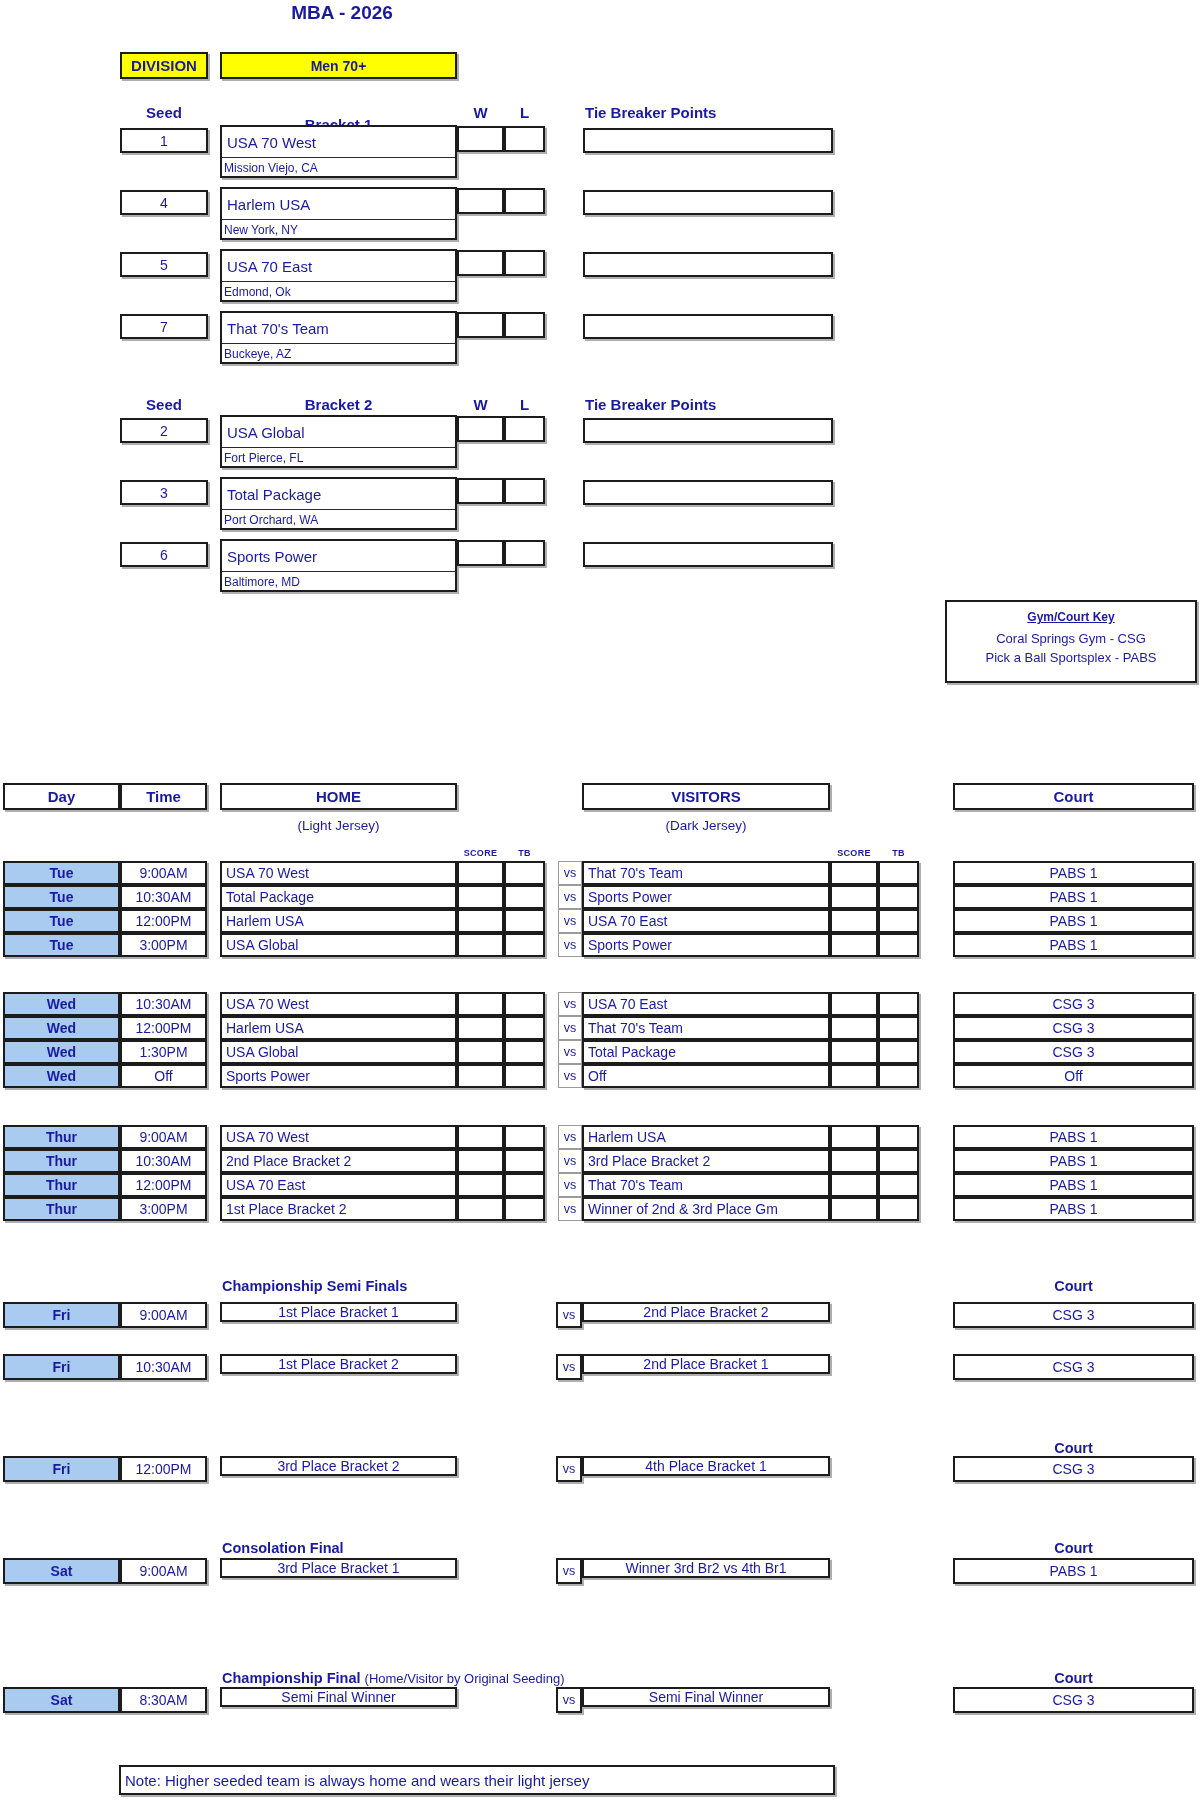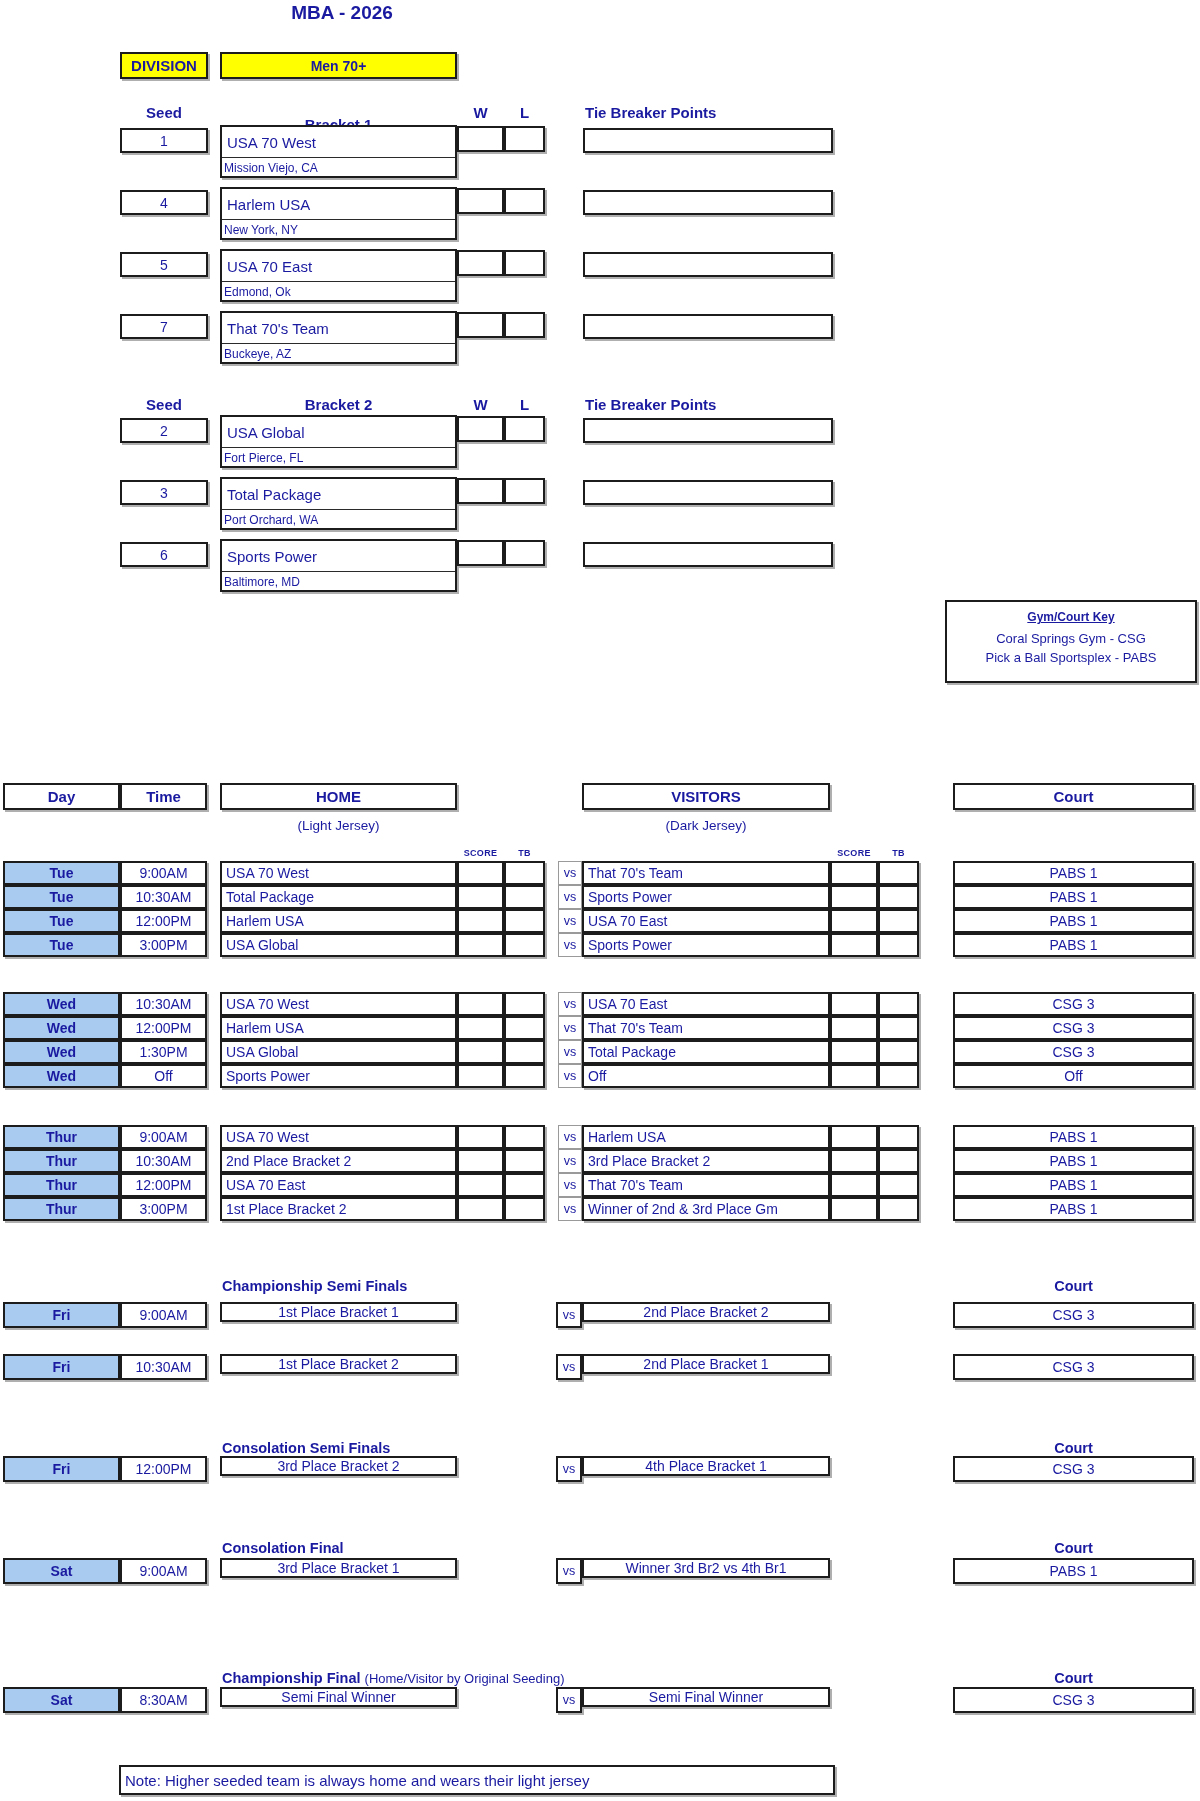--- a/index.html
+++ b/index.html
@@ -320,21 +320,20 @@
   </div>
   <div class="row f-row" style="top:1354px;height:26px;">
     <div class="cell sh c-day">Fri</div>
     <div class="cell sh c-time">10:30AM</div>
     <div class="cell sh f-home">1st Place Bracket 2</div>
     <div class="cell sh f-vs">vs</div>
     <div class="cell sh f-vis">2nd Place Bracket 1</div>
     <div class="cell sh c-court">CSG 3</div>
   </div>
 
-  <div class="sec-title" style="top:1440px;"><span>Consolation Semi Finals</span></div>
   <div class="court-lab" style="top:1440px;">Court</div>
   <div class="row f-row" style="top:1456px;height:26px;">
     <div class="cell sh c-day">Fri</div>
     <div class="cell sh c-time">12:00PM</div>
     <div class="cell sh f-home">3rd Place Bracket 2</div>
     <div class="cell sh f-vs">vs</div>
     <div class="cell sh f-vis">4th Place Bracket 1</div>
     <div class="cell sh c-court">CSG 3</div>
   </div>
 

